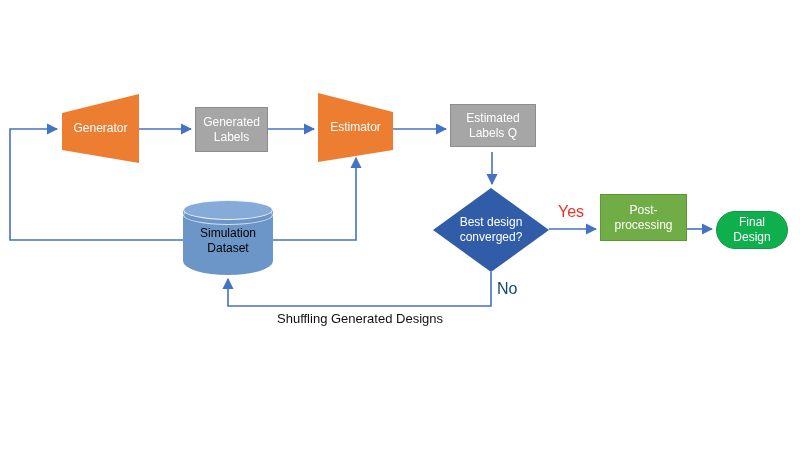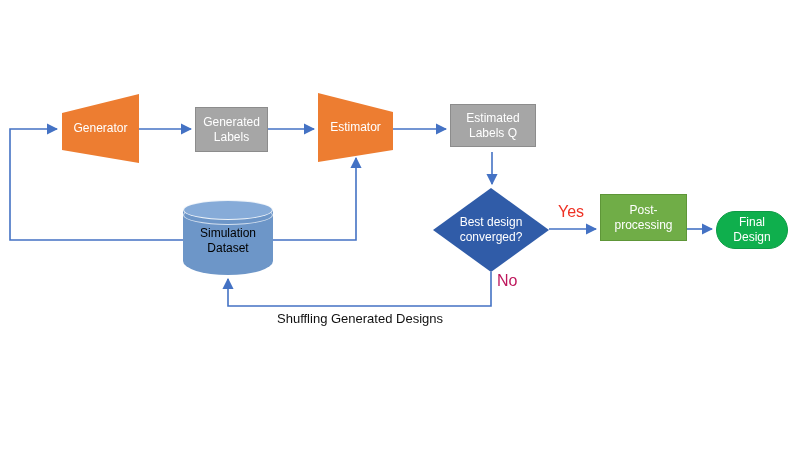--- a/index.html
+++ b/index.html
@@ -115,17 +115,17 @@
     <div class="cyl-rim"></div>
     <div class="cyl-top" style="background: rgb(134, 171, 216);"></div>
     <div class="cyl-text">
       <span>Simulation</span>
       <span>Dataset</span>
     </div>
   </div>
 
   <div class="edge-label" style="left: 558px; top: 203px; color: rgb(238, 49, 36);">Yes</div>
 
-  <div class="edge-label" style="left: 497px; top: 272px; color: #be185d;">No</div>
+  <div class="edge-label" style="left: 497px; top: 280px; color: #0c4a6e;">No</div>
 
   <div class="flow-caption" style="left:277px;top:311px;">Shuffling Generated Designs</div>
 
 </div>
 
 </body></html>

